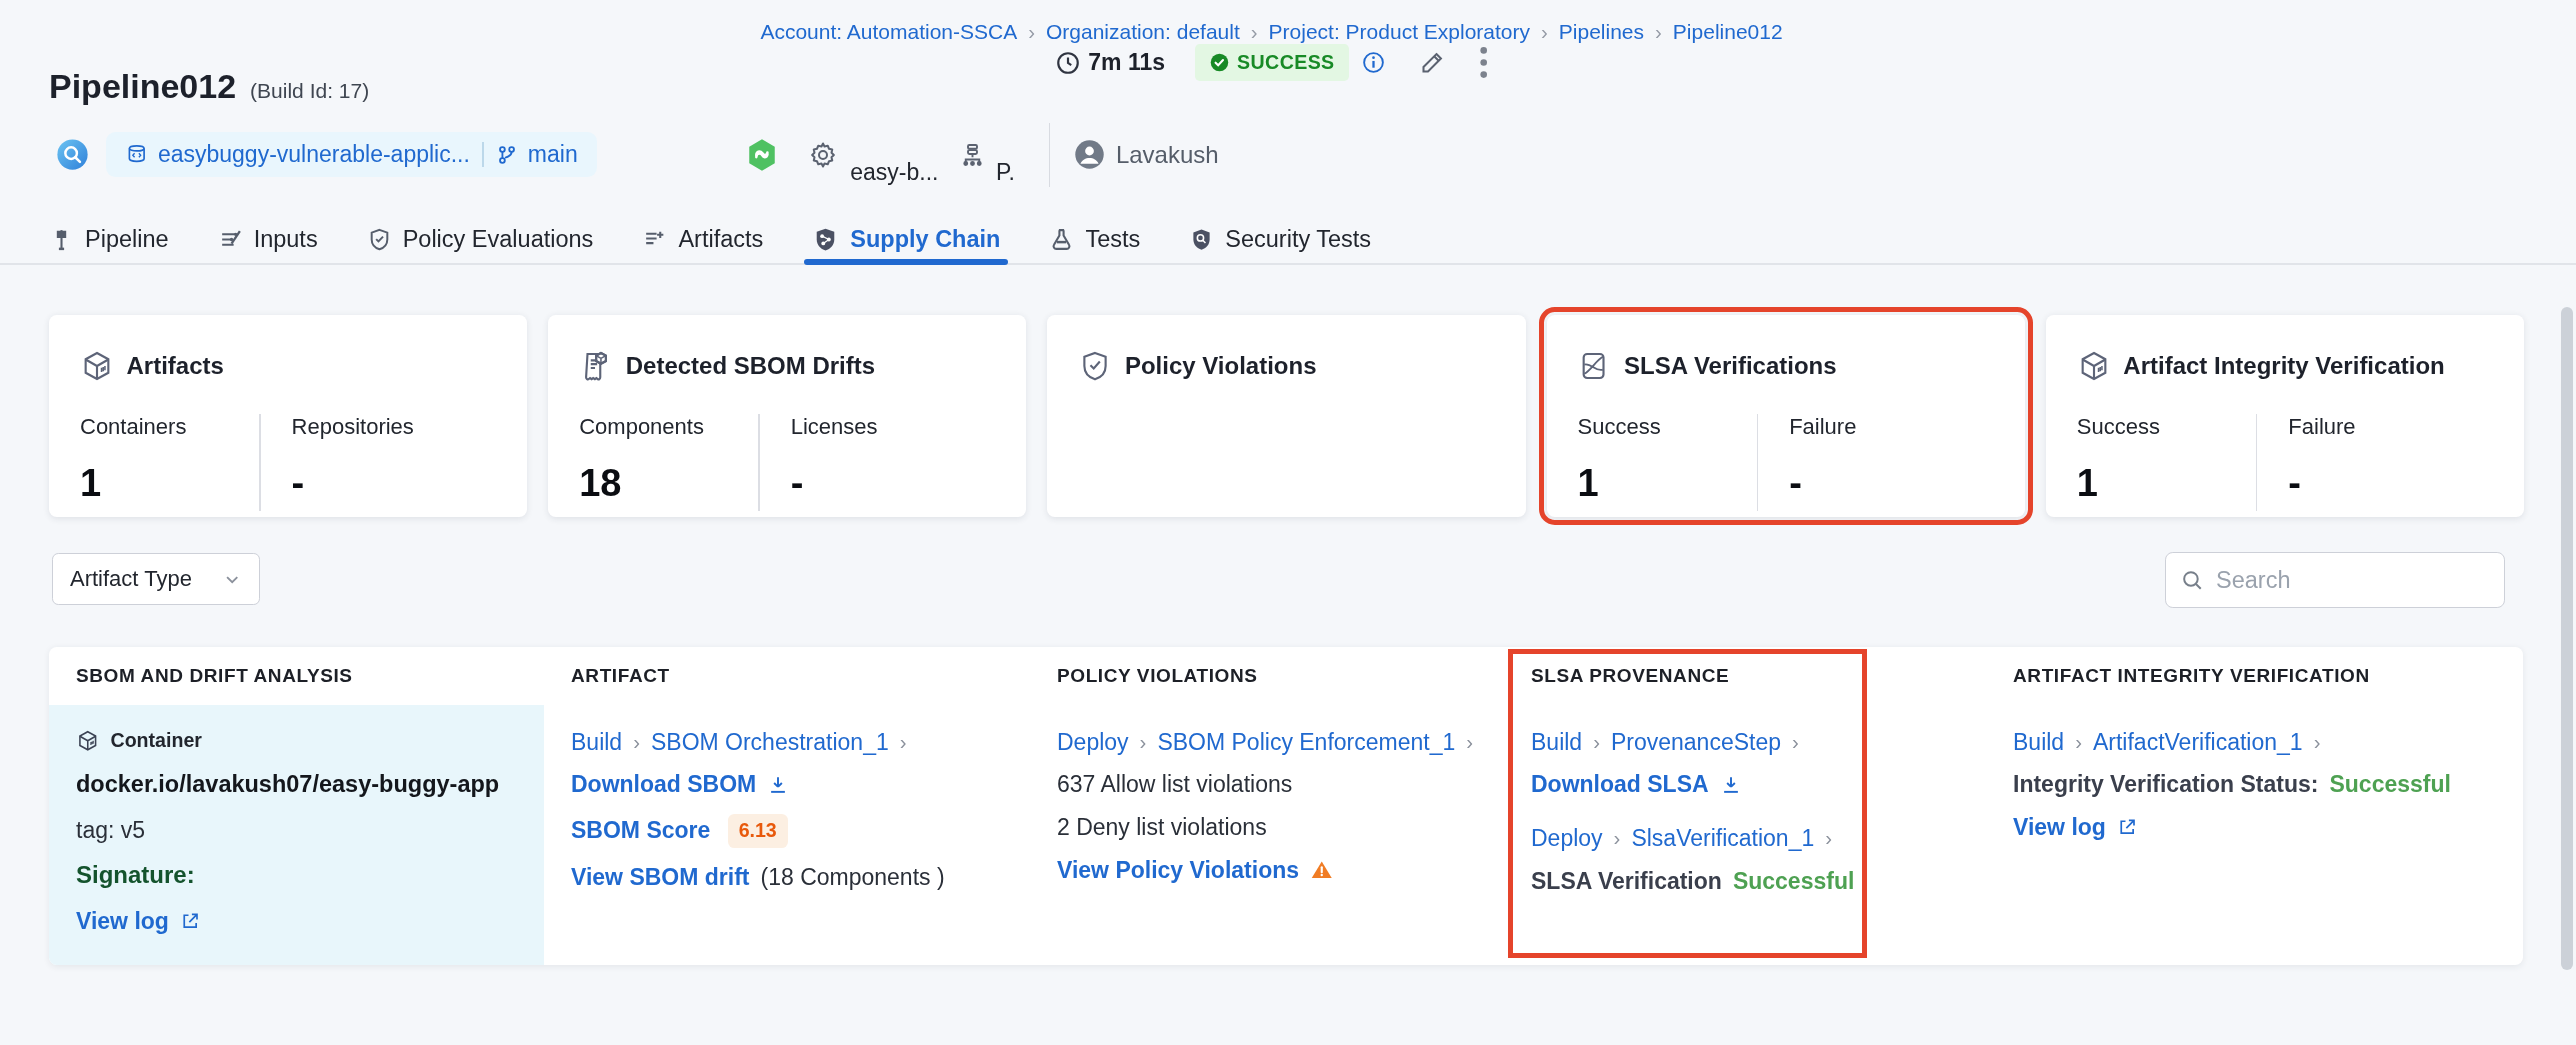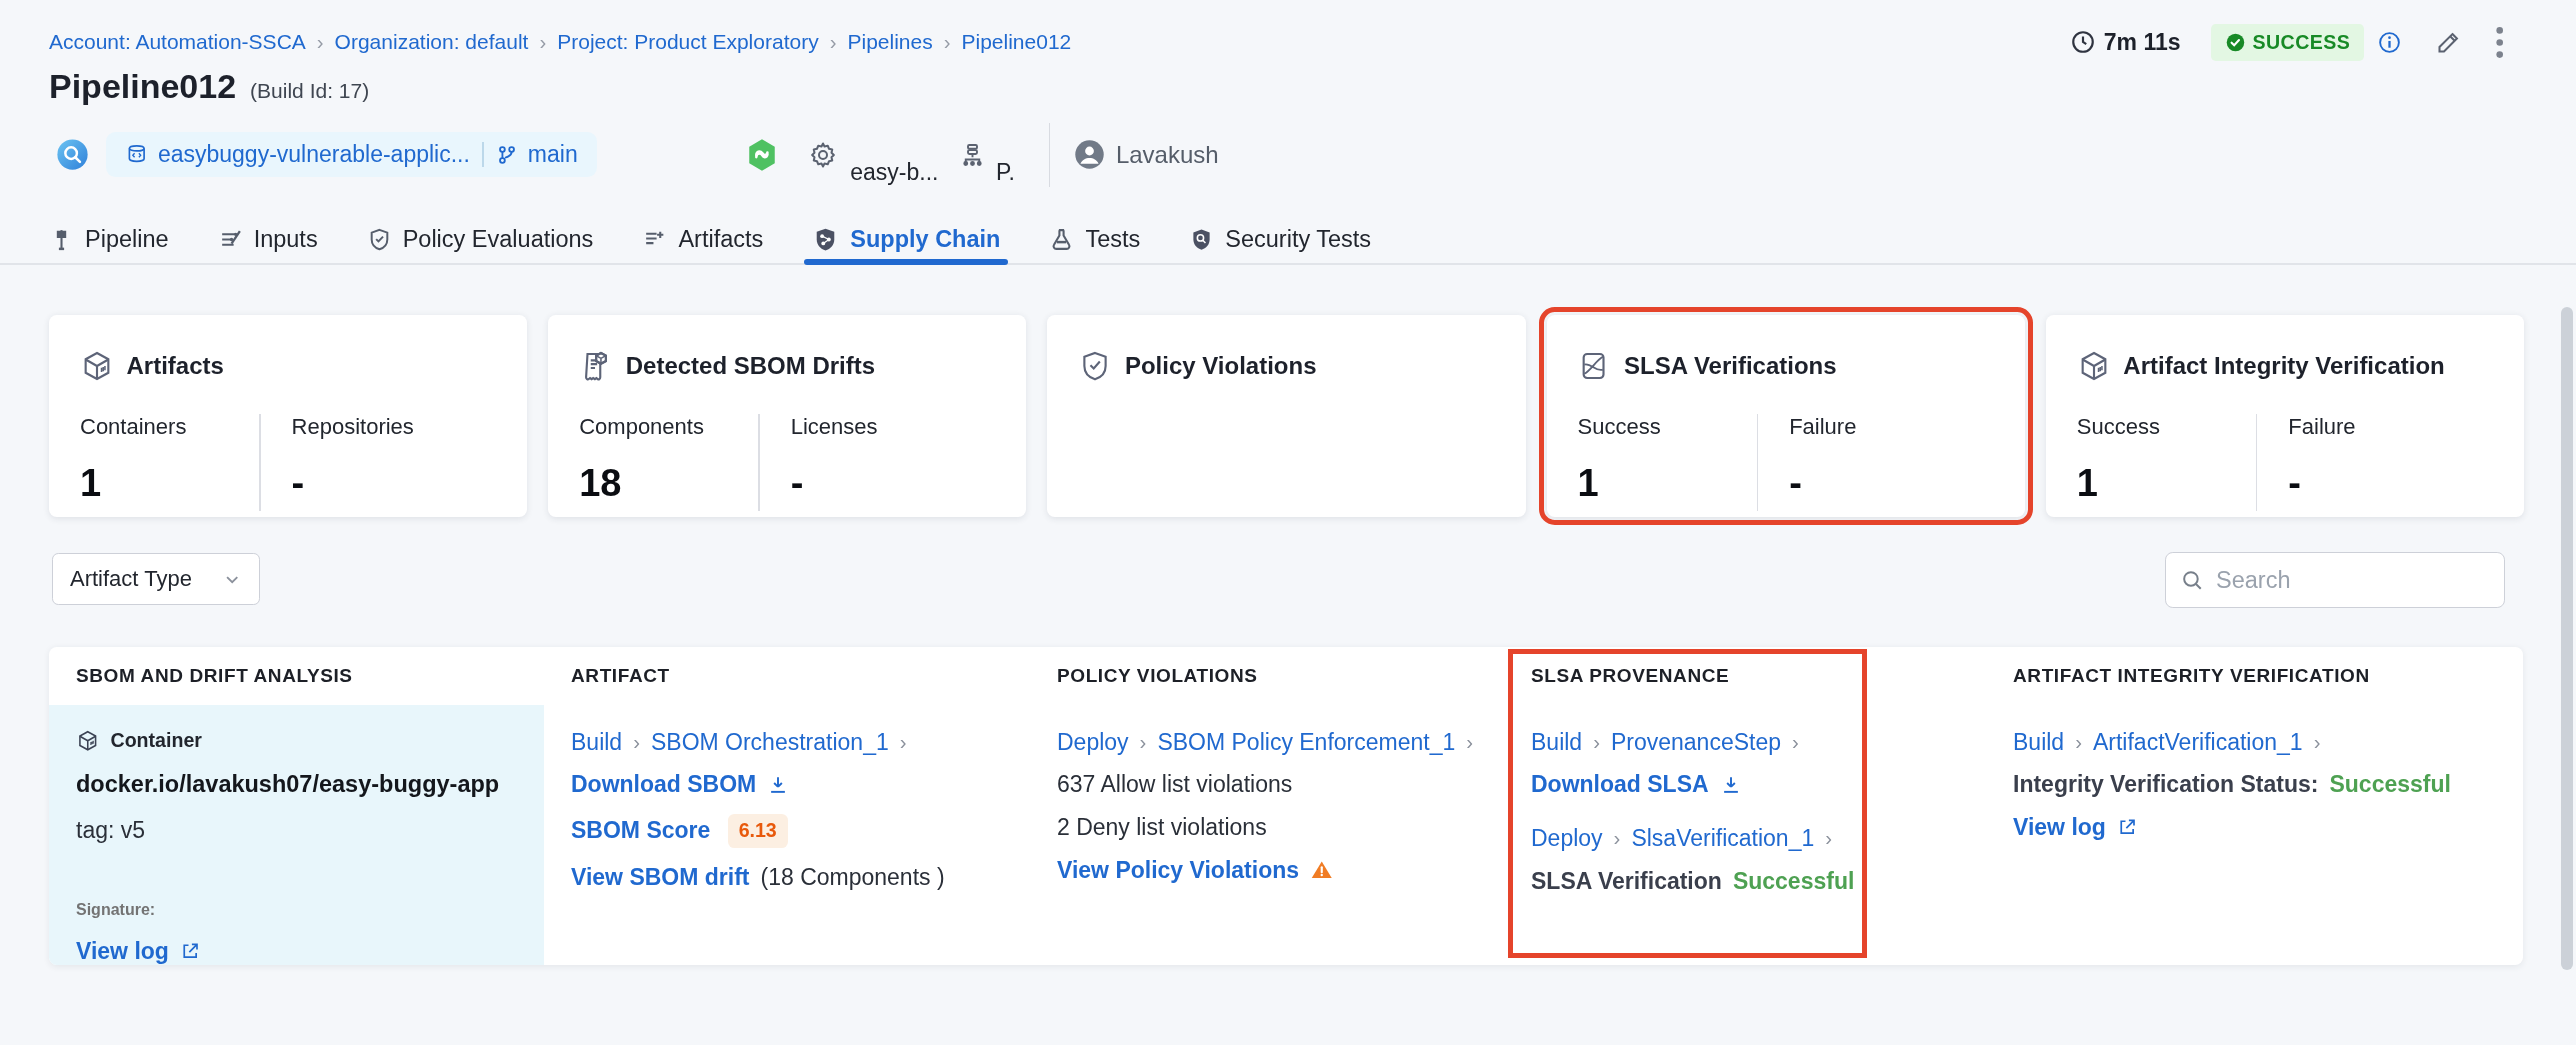--- a/index.html
+++ b/index.html
@@ -6,22 +6,22 @@
   html,body { background:#e9ebef; }
   .page {
     position:relative; width:2576px; height:1045px; overflow:hidden;
     background:#f5f7fa;
     font-family:"Liberation Sans", sans-serif;
     color:#22262e;
   }
   svg { display:block; }
 
   
-  .topbar { position:absolute; left:49px; right:72px; top:20.4px; height:44px;
-            display:flex; align-items:center; justify-content:space-between; }
+  .topbar { position:absolute; left:49px; right:82px; top:20.4px; height:44px;
+            display:flex; align-items:center; justify-content:flex-start;flex-direction:column; }
   .breadcrumb { display:flex; align-items:center; font-size:21px; color:#2069cf; }
   .crumb { cursor:pointer; white-space:nowrap; }
   .crumb-sep { color:#959ba6; margin:0 11px; font-size:20.4px; }
   .top-actions { display:flex; align-items:center; }
   .duration { display:flex; align-items:center; gap:7.8px; font-size:23px; font-weight:700; color:#1d212a; }
   .status-badge { display:flex; align-items:center; gap:7px; background:#e3f7e3; border-radius:4.7px;
                   padding:7px 14px; margin-left:30px; }
   .status-badge span { font-size:19.6px; font-weight:700; color:#188a26; letter-spacing:0.4px; }
   .rerun-btn { display:flex; align-items:center; gap:9.4px; margin-left:31px;
                border:2px solid #2069cf; border-radius:6.3px; background:#fff;
@@ -89,21 +89,21 @@
         font-size:19px; font-weight:700; letter-spacing:0.6px; color:#1d2027; text-transform:uppercase; }
   .td { padding:23.5px 23.5px 0 27px; font-size:23px; }
   .td.artifact-cell { background:#e8f6fb; }
   .cell-line { display:flex; align-items:center; gap:11px; margin-bottom:15.7px; }
   .link { color:#2069cf; font-weight:600; cursor:pointer; white-space:nowrap; }
   .link.light { font-weight:500; }
   .chev { color:#8b919c; font-size:20.4px; font-weight:400; }
   .darktext { color:#2a2f38; }
   .type-label { font-size:19.6px; font-weight:700; color:#22262e; }
   .image-name { font-size:23.5px; font-weight:700; color:#14171c; }
-  .sig-label { font-weight:700; font-size:16px; color:#737373;margin-top:40px; }
+  .sig-label { font-weight:700; font-size:24px; color:#14532d; }
   .sig-pill { background:#f1f1f8; border-radius:6.3px; padding:7.8px 15.7px; font-size:22px;
               font-weight:600; color:#22262e; margin-left:36px; }
   .score-badge { background:#fcefe2; color:#e8590c; font-weight:700; font-size:19.6px;
                  border-radius:6.3px; padding:5.5px 11px; margin-left:6.3px; }
   .status-green { color:#4ea152; font-weight:600; }
   .status-dark { color:#3a3f4c; font-weight:600; }
   .gap-lg { margin-bottom:27px; }
 
   .slsa-highlight { position:absolute; left:1508px; top:649px; width:359px; height:309px;
                     border:5.5px solid #e5442b; pointer-events:none; z-index:6; }

